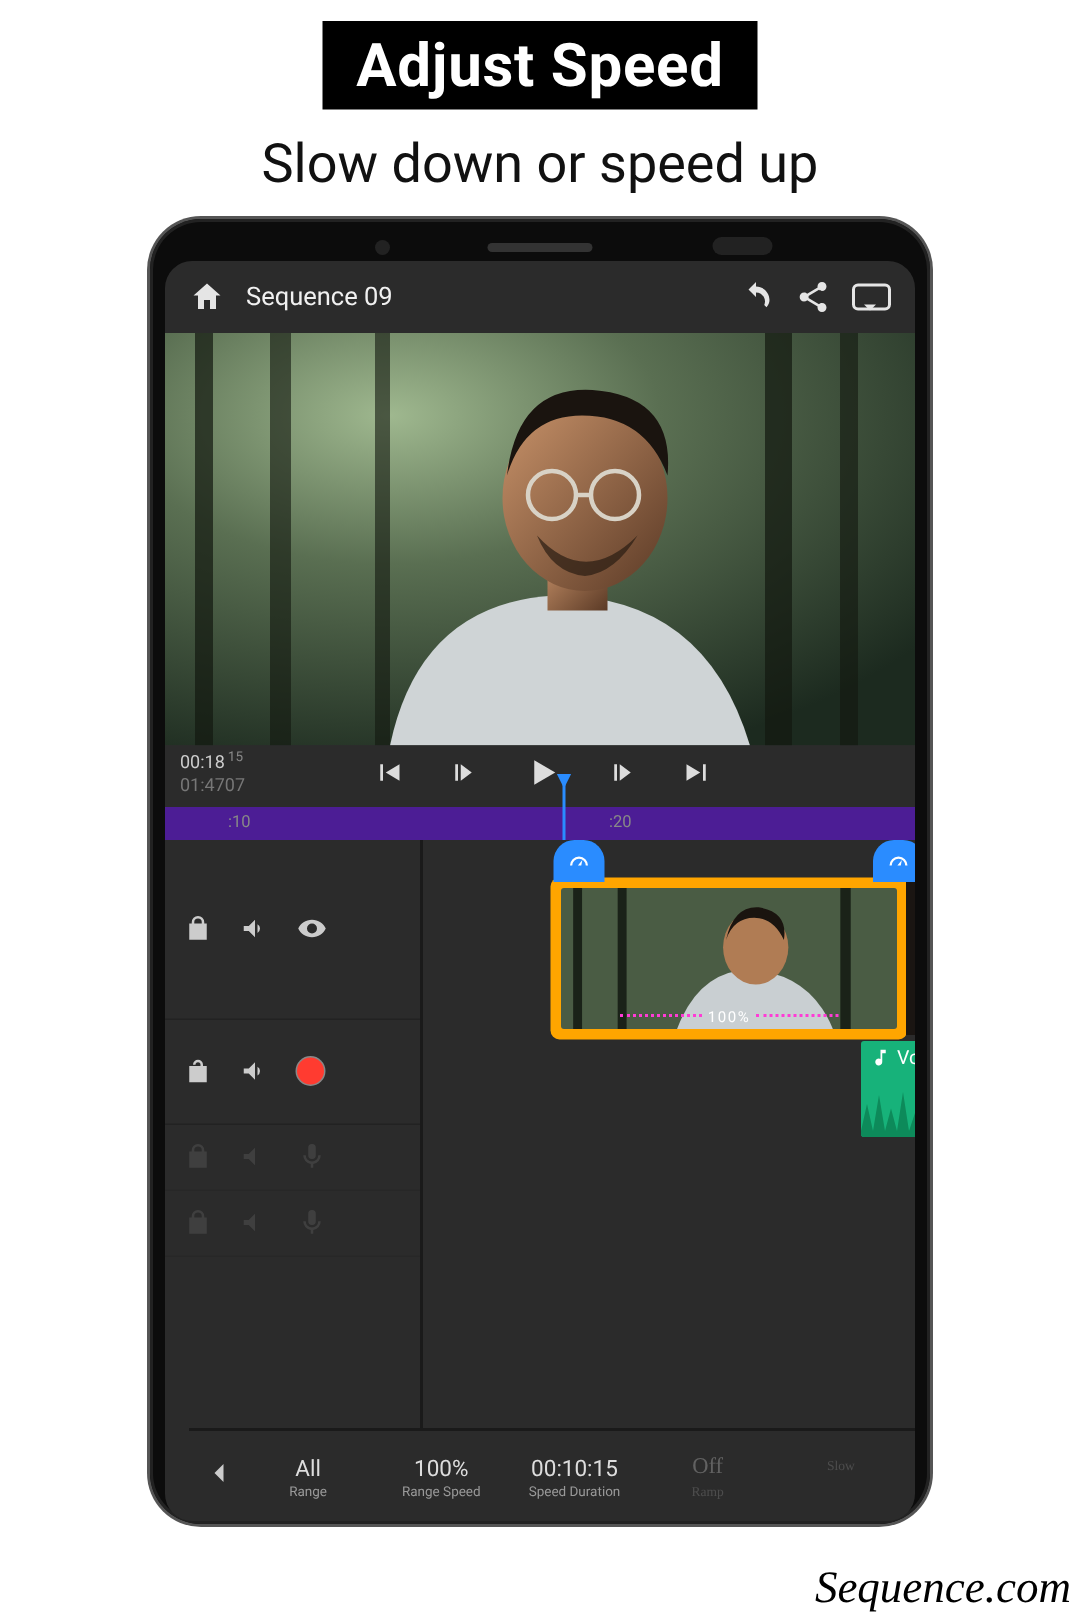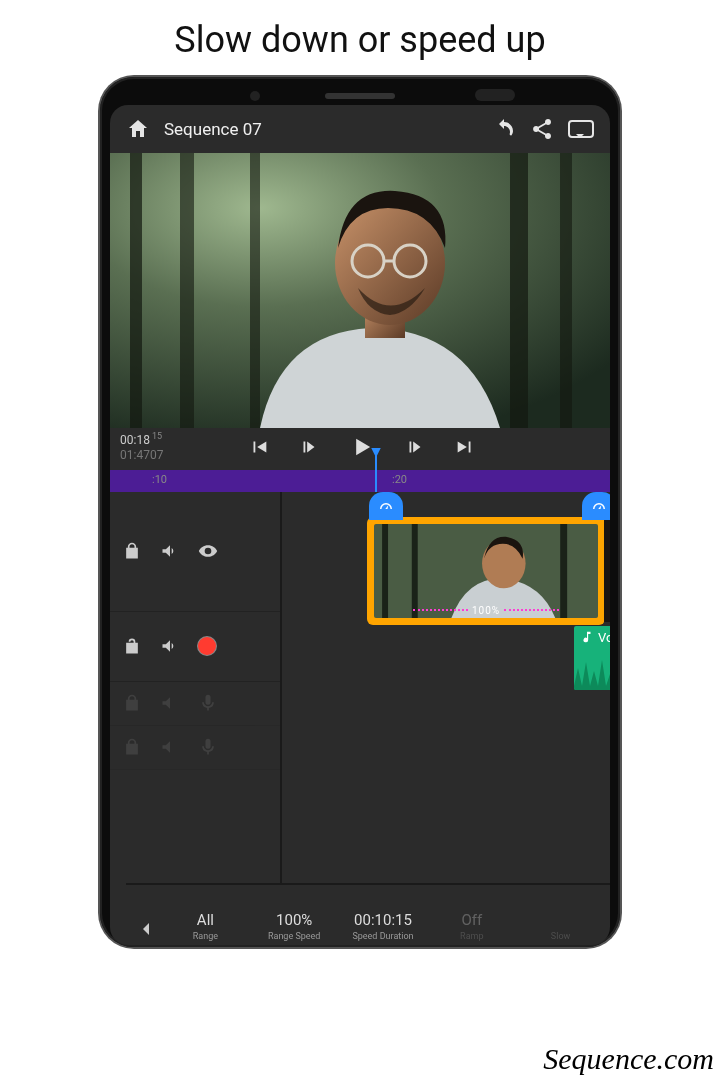--- a/index.html
+++ b/index.html
@@ -20,21 +20,21 @@
     background: #000;
     color: #fff;
     font-weight: 700;
     font-size: 40px;
     padding: 6px 22px;
     letter-spacing: .5px;
   }
   .promo-subtitle {
     font-size: 36px;
     color: #111;
-    margin-top: 6px;
+    margin-top: 16px;
     line-height: 1.15;
   }
   .phone-frame {
     width: 520px;
     height: 870px;
     margin: 8px auto 0;
     background: #0c0c0c;
     border-radius: 34px;
     padding: 14px 10px;
     box-shadow: 0 0 0 2px #555, inset 0 0 0 2px #222;
@@ -117,21 +117,21 @@
   
   .ruler {
     height: 22px;
     background: #4c1d95;
     position: relative;
     color: #888;
     font-size: 11px;
   }
   .ruler .tick-label { position: absolute; top: 3px; }
   .t10 { left: 42px; }
-  .t20 { left: 282px; }
+  .t20 { left: 296px; }
   
   .timeline {
     flex: 1;
     position: relative;
     background: #2b2b2b;
     overflow: hidden;
   }
   .playhead {
     position: absolute;
     left: 265px;
@@ -247,70 +247,71 @@
   }
   .audio-clip svg.note{width:14px;height:14px;fill:#fff; flex-shrink:0;}
   .waveform{
     position:absolute; left:0; right:0; bottom:0; height:34px;
   }
   
   .bottom-bar {
     height: 62px;
     border-top: 2px solid #1a1a1a;
     display: flex;
-    align-items: flex-end;
-    padding: 4px 8px;
+    align-items: flex-start;
+    padding: 16px 8px;
     gap: 6px;
     position:relative;
     margin-left:16px;
   }
   .bb-back { width: 24px; height: 24px; fill: #ccc; }
   .bb-item {
     flex: 1;
     text-align: center;
     color: #ddd;
   }
-  .bb-item.dim { opacity: .3; }
+  .bb-item.dim { opacity: .3; font-family: Liberation Serif, serif; }
   .bb-val { font-size: 15px; }
   .bb-label { font-size: 9px; color: #999; margin-top: 2px; }
   .watermark {
     position: absolute;
     right: 6px;
     bottom: 4px;
     font-size: 30px;
     font-style: italic;
     font-family: Georgia, serif;
     color: #000;
     text-shadow: -1px -1px 0 #fff, 1px -1px 0 #fff, -1px 1px 0 #fff, 1px 1px 0 #fff;
     pointer-events:none;
   }
 </style>
 </head>
 <body>
 
 <div class="promo-header">
+  <div class="promo-banner">Adjust Speed</div>
   <div class="promo-subtitle">
     <span>Slow down or speed up</span><br>
   </div>
 </div>
 
 <div class="phone-frame">
   <div class="phone-topbar">
     <div class="sensor"></div>
     <div class="speaker"></div>
     <div class="cam"></div>
   </div>
 
   <div class="screen">
 
     <div class="app-header">
       <svg class="hdr-icon" viewBox="0 0 24 24">
           <path d="M12 3l9 8h-3v9h-4v-6h-4v6H6v-9H3z"></path>
         </svg>
-      <div class="app-title">Sequence 07</div>
+      <div class="app-title">Sequence 09</div>
       <div class="spacer"></div>
       <svg class="hdr-icon" viewBox="0 0 24 24">
           <path d="M12 5V2L7 7l5 5V9c3.3 0 6 2.7 6 6 0 .8-.2 1.6-.5 2.3l1.5 1.5C20.3 17.4 21 15.8 21 14c0-5-4-9-9-9z"></path>
         </svg>
       <svg class="hdr-icon" viewBox="0 0 24 24">
           <path d="M18 16c-.8 0-1.5.3-2 .8l-7-4.1c.1-.2.1-.5.1-.7s0-.5-.1-.7l7-4.1c.5.5 1.2.8 2 .8 1.7 0 3-1.3 3-3s-1.3-3-3-3-3 1.3-3 3c0 .2 0 .5.1.7l-7 4.1c-.5-.5-1.2-.8-2-.8-1.7 0-3 1.3-3 3s1.3 3 3 3c.8 0 1.5-.3 2-.8l7 4.1c-.1.2-.1.5-.1.7 0 1.7 1.3 3 3 3s3-1.3 3-3-1.3-3-3-3z"></path>
         </svg>
       <div class="chat"></div>
     </div>
 

